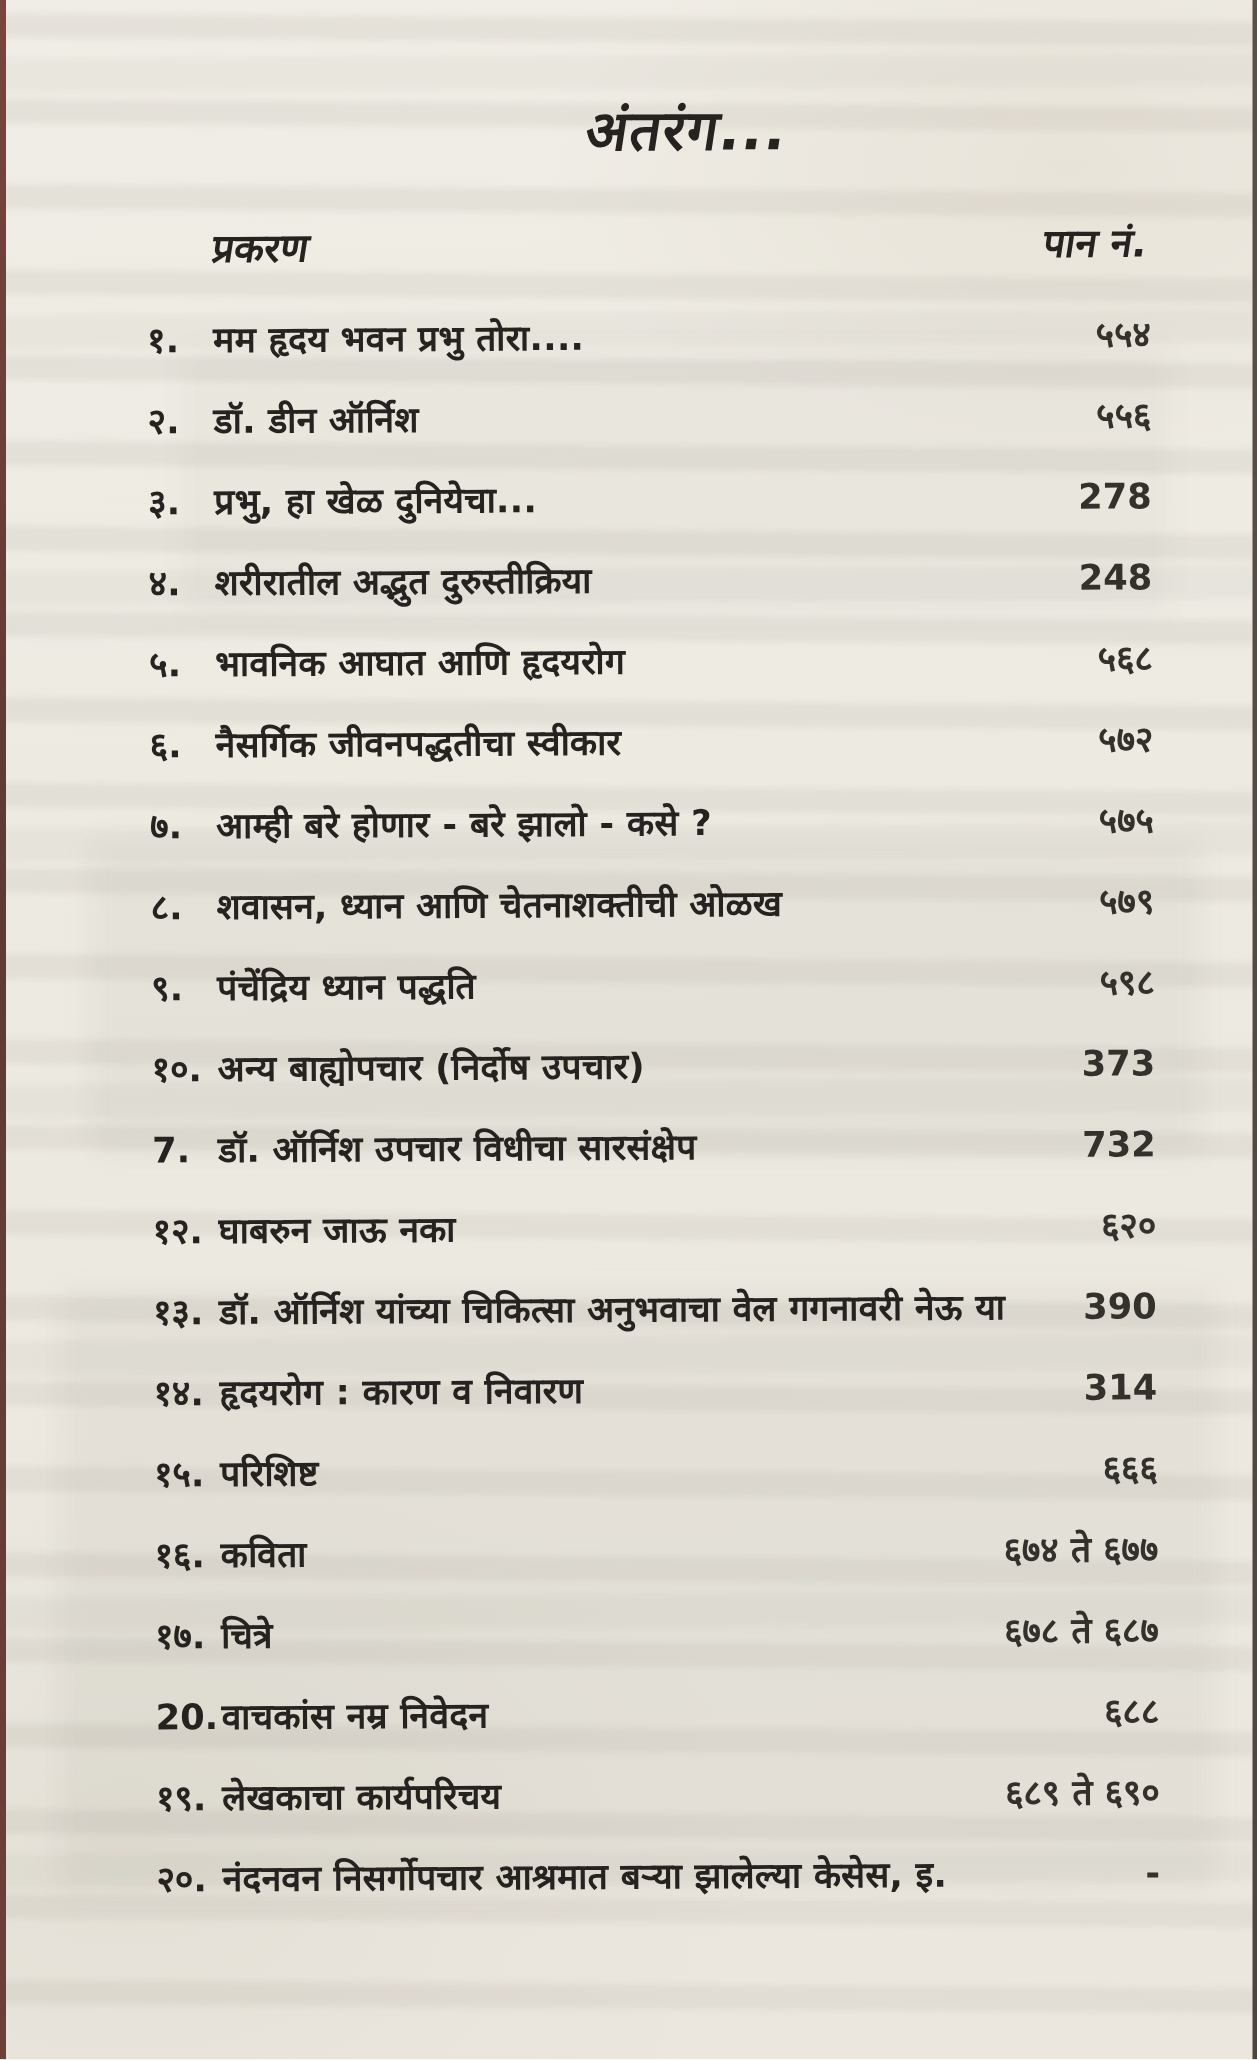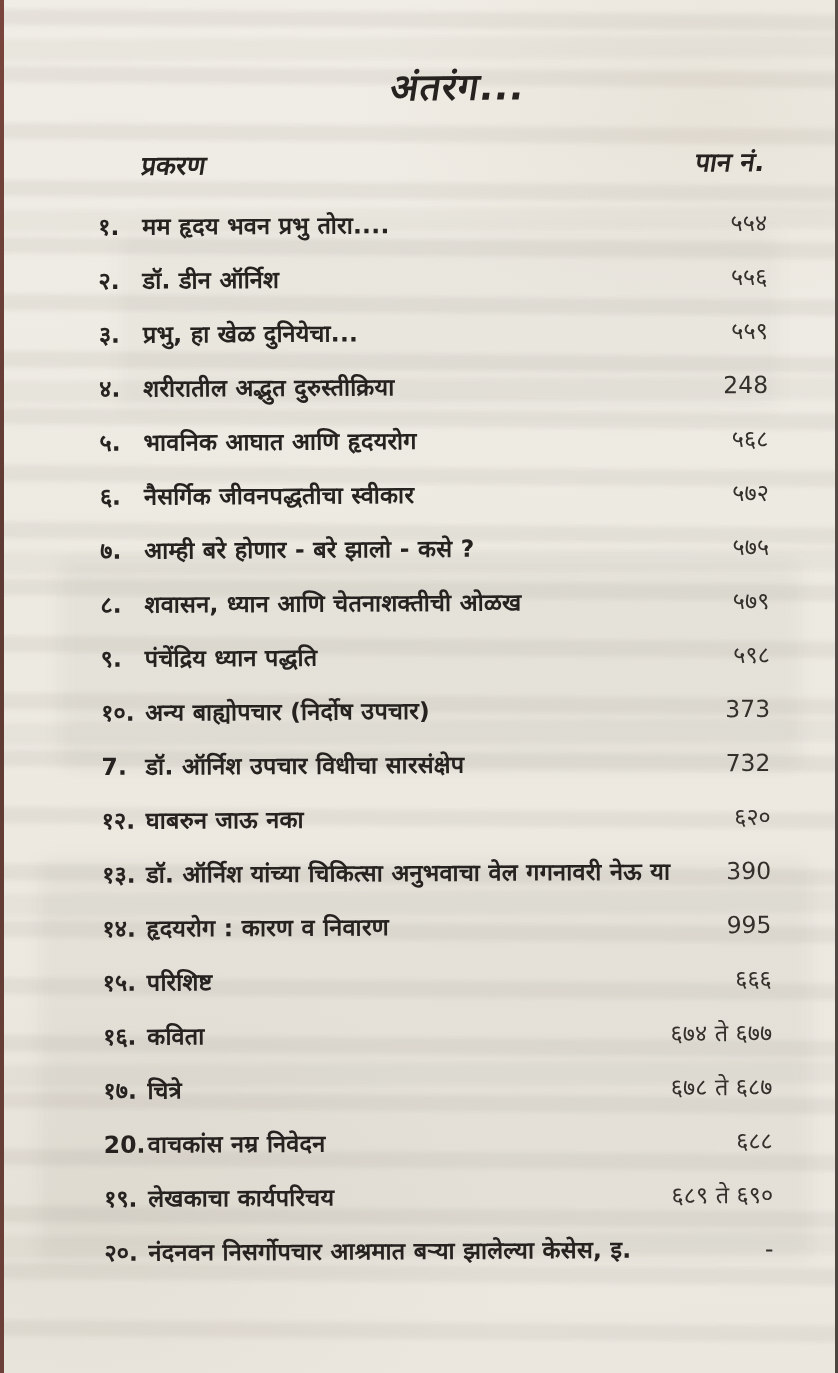--- a/index.html
+++ b/index.html
@@ -97,21 +97,21 @@
     width: 44px;
     flex-shrink: 0;
   }
   .entry-title {
     flex: 1;
     padding-right: 6px;
     letter-spacing: 0.2px;
   }
   .entry-page {
     white-space: nowrap;
-    font-weight: 400;
+    font-weight: 700;
     color: #34302c;
     text-align: center;
   }
 </style>
 </head>
 <body>
 
 <div class="scan-page">
   <div class="paper-texture"></div>
   <div class="bleed-patch bleed-a"></div>
@@ -135,21 +135,21 @@
 
   <div class="toc-row">
     <span class="entry-number">२.</span>
     <span class="entry-title">डॉ. डीन ऑर्निश</span>
     <span class="entry-page">५५६</span>
   </div>
 
   <div class="toc-row">
     <span class="entry-number">३.</span>
     <span class="entry-title">प्रभु, हा खेळ दुनियेचा...</span>
-    <span class="entry-page">५५९</span>
+    <span class="entry-page">278</span>
   </div>
 
   <div class="toc-row">
     <span class="entry-number">४.</span>
     <span class="entry-title">शरीरातील अद्भुत दुरुस्तीक्रिया</span>
     <span class="entry-page">248</span>
   </div>
 
   <div class="toc-row">
     <span class="entry-number">५.</span>
@@ -201,21 +201,21 @@
 
   <div class="toc-row">
     <span class="entry-number">१३.</span>
     <span class="entry-title">डॉ. ऑर्निश यांच्या चिकित्सा अनुभवाचा वेल गगनावरी नेऊ या</span>
     <span class="entry-page">390</span>
   </div>
 
   <div class="toc-row">
     <span class="entry-number">१४.</span>
     <span class="entry-title">हृदयरोग : कारण व निवारण</span>
-    <span class="entry-page">995</span>
+    <span class="entry-page">314</span>
   </div>
 
   <div class="toc-row">
     <span class="entry-number">१५.</span>
     <span class="entry-title">परिशिष्ट</span>
     <span class="entry-page">६६६</span>
   </div>
 
   <div class="toc-row">
     <span class="entry-number">१६.</span>

